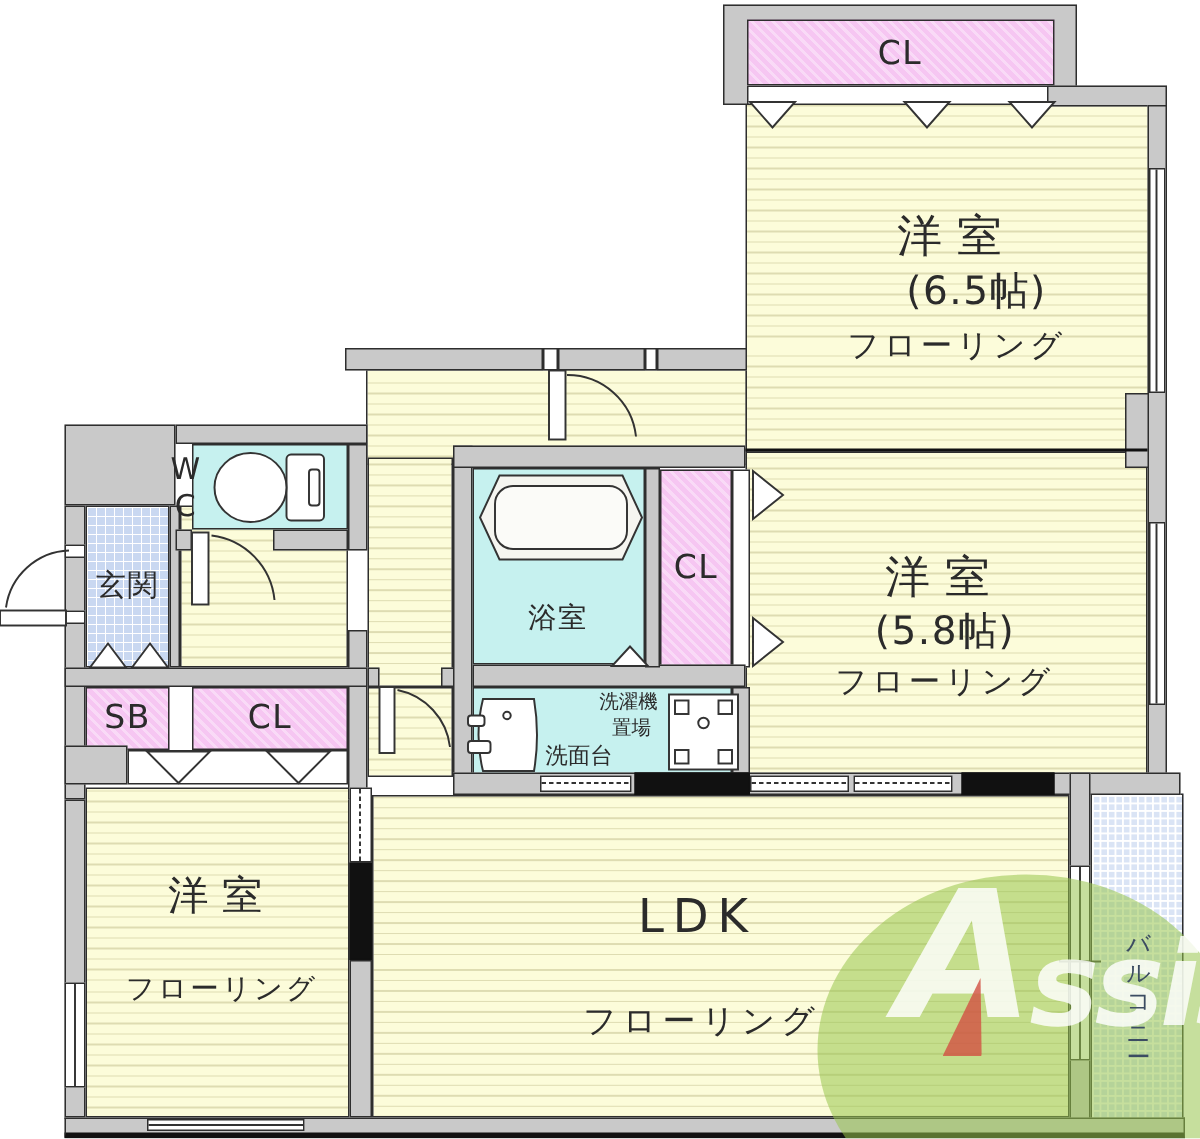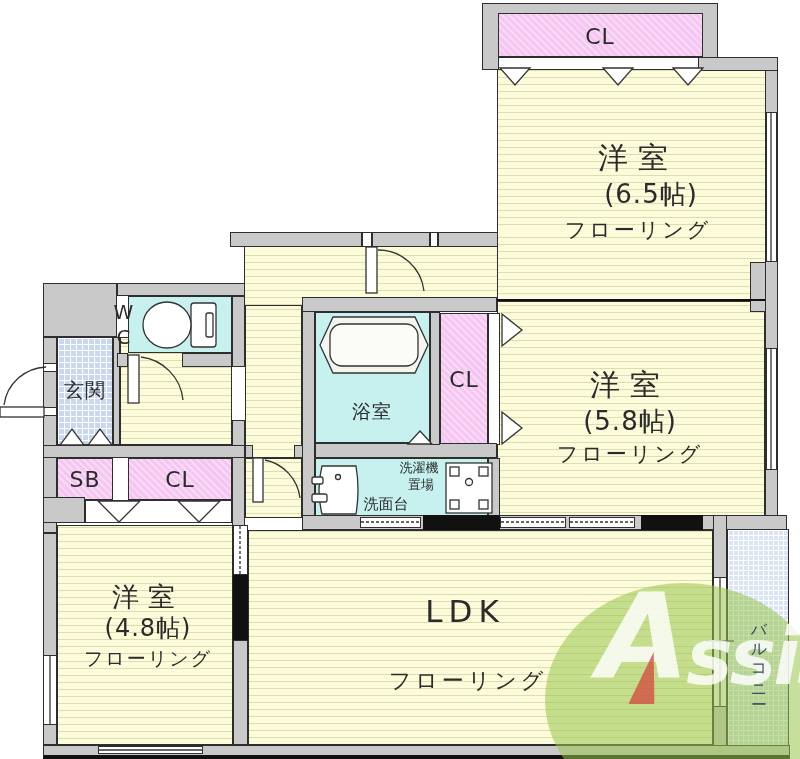--- a/index.html
+++ b/index.html
@@ -206,21 +206,20 @@
 
   <div class="lbl z-lbl" style="left:638px;top:158px;font-size:30px;letter-spacing:10px;">洋室</div>
   <div class="lbl z-lbl" style="left:638px;top:194px;font-size:26px;margin-left:13px;">(6.5帖)</div>
   <div class="lbl z-lbl" style="left:638px;top:230px;font-size:21px;letter-spacing:3px;">フローリング</div>
 
   <div class="lbl z-lbl" style="left:630px;top:385px;font-size:30px;letter-spacing:10px;">洋室</div>
   <div class="lbl z-lbl" style="left:630px;top:421px;font-size:26px;text-align:center;">(5.8帖)</div>
   <div class="lbl z-lbl" style="left:630px;top:454px;font-size:21px;letter-spacing:3px;">フローリング</div>
 
   <div class="lbl z-lbl" style="left:148px;top:597px;font-size:27px;letter-spacing:9px;">洋室</div>
-  <div class="lbl z-lbl" style="left:148px;top:628px;font-size:24px;">(4.8帖)</div>
   <div class="lbl z-lbl" style="left:148px;top:659px;font-size:19px;letter-spacing:2px;">フローリング</div>
 
   <div class="lbl z-lbl" style="left:465px;top:611px;font-size:31px;letter-spacing:6px;">LDK</div>
   <div class="lbl z-lbl" style="left:468px;top:681px;font-size:22px;letter-spacing:4px;">フローリング</div>
 
   <div class="lbl z-lbl" style="left:600px;top:36px;font-size:22px;">CL</div>
   <div class="lbl z-lbl" style="left:464px;top:379px;font-size:22px;">CL</div>
   <div class="lbl z-lbl" style="left:180px;top:479px;font-size:22px;">CL</div>
   <div class="lbl z-lbl" style="left:85px;top:479px;font-size:22px;">SB</div>
 

